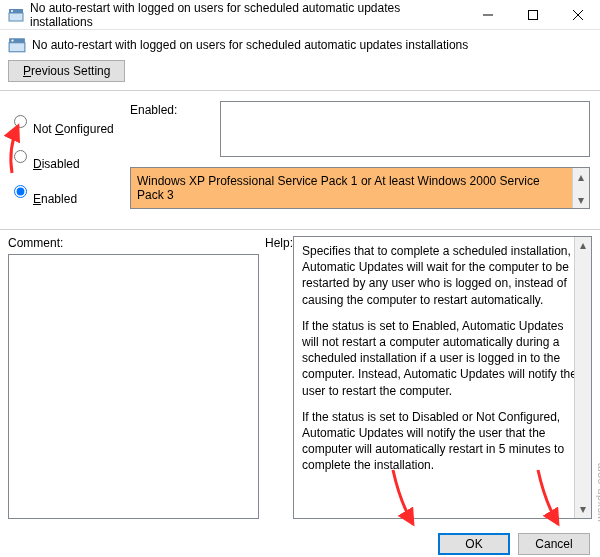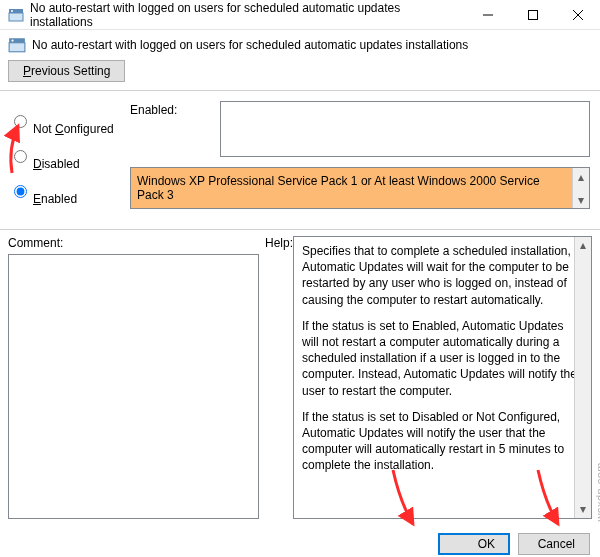--- a/index.html
+++ b/index.html
@@ -155,21 +155,21 @@
     background: #f0f0f0; border-left: 1px solid #d0d0d0;
     display: flex; flex-direction: column; justify-content: space-between;
   }
   .footer {
     display: flex;
     justify-content: flex-end;
     gap: 8px;
     padding: 8px 10px;
     position: relative;
   }
-  .footer .winbutton { min-width: 72px; text-align: right; }
+  .footer .winbutton { min-width: 72px; }
   
   .red-arrow {
     position: absolute;
     pointer-events: none;
   }
   .watermark {
     position: absolute;
     right: 6px;
     top: 462px;
     transform: rotate(-90deg);

